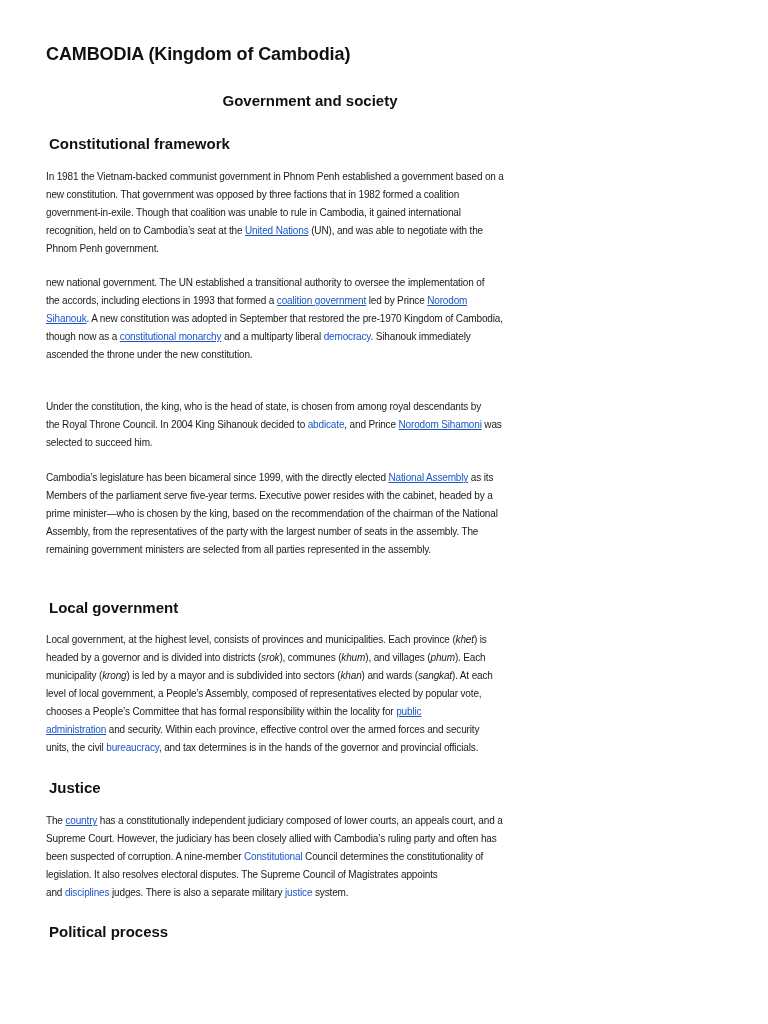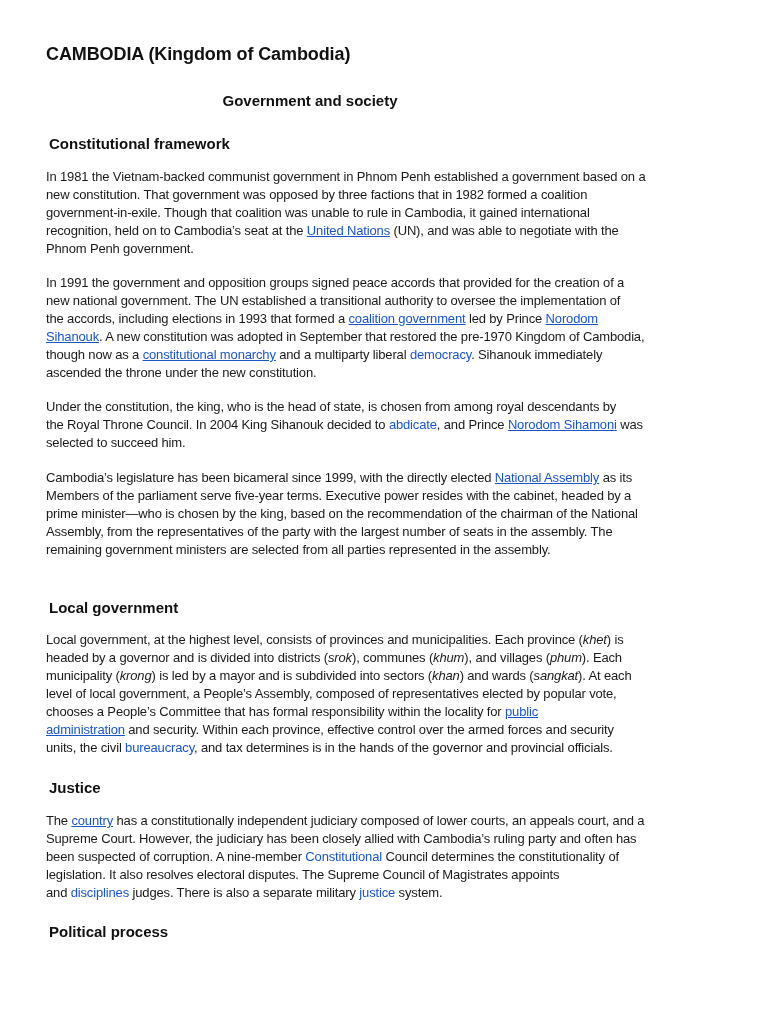--- a/index.html
+++ b/index.html
@@ -16,21 +16,21 @@
     }
     .subtitle {
       position: absolute; left: 0; width: 620px; top: 92px; text-align: center;
       font-size: 15px; font-weight: bold; margin: 0; color: #111;
     }
     .h {
       position: absolute; left: 46px; font-size: 15px; font-weight: bold; margin: 3px; color: #111;
     }
     .p {
       position: absolute; left: 46px; width: 680px; margin: 0;
-      font-size: 13px; line-height: 18px; letter-spacing: -0.15px; color: #1a1a1a;
+      font-size: 10px; line-height: 18px; letter-spacing: -0.15px; color: #1a1a1a;
     }
     .line { display: block; white-space: nowrap; }
     a.link { color: #1a56c8; text-decoration: underline; }
     span.ref { color: #1a56c8; }
     em { font-style: italic; }
   </style>
 </head>
 <body>
 
 <div class="page">
@@ -42,21 +42,20 @@
 
   <p class="p" style="top:168px">
     <span class="line">In 1981 the Vietnam-backed communist government in Phnom Penh established a government based on a</span>
     <span class="line">new constitution. That government was opposed by three factions that in 1982 formed a coalition</span>
     <span class="line">government-in-exile. Though that coalition was unable to rule in Cambodia, it gained international</span>
     <span class="line"><span>recognition, held on to Cambodia’s seat at the </span><a class="link" href="#">United Nations</a><span> (UN), and was able to negotiate with the</span></span>
     <span class="line">Phnom Penh government.</span>
   </p>
 
   <p class="p" style="top:274px">
-    <span class="line">In 1991 the government and opposition groups signed peace accords that provided for the creation of a</span>
     <span class="line">new national government. The UN established a transitional authority to oversee the implementation of</span>
     <span class="line"><span>the accords, including elections in 1993 that formed a </span><a class="link" href="#">coalition government</a><span> led by Prince </span><a class="link" href="#">Norodom </a></span>
     <span class="line"><a class="link" href="#">Sihanouk</a><span>. A new constitution was adopted in September that restored the pre-1970 Kingdom of Cambodia,</span></span>
     <span class="line"><span>though now as a </span><a class="link" href="#">constitutional monarchy</a><span> and a multiparty liberal </span><span class="ref">democracy</span><span>. Sihanouk immediately</span></span>
     <span class="line">ascended the throne under the new constitution.</span>
   </p>
 
   <p class="p" style="top:398px">
     <span class="line">Under the constitution, the king, who is the head of state, is chosen from among royal descendants by</span>
     <span class="line"><span>the Royal Throne Council. In 2004 King Sihanouk decided to </span><span class="ref">abdicate</span><span>, and Prince </span><a class="link" href="#">Norodom Sihamoni</a><span> was</span></span>

